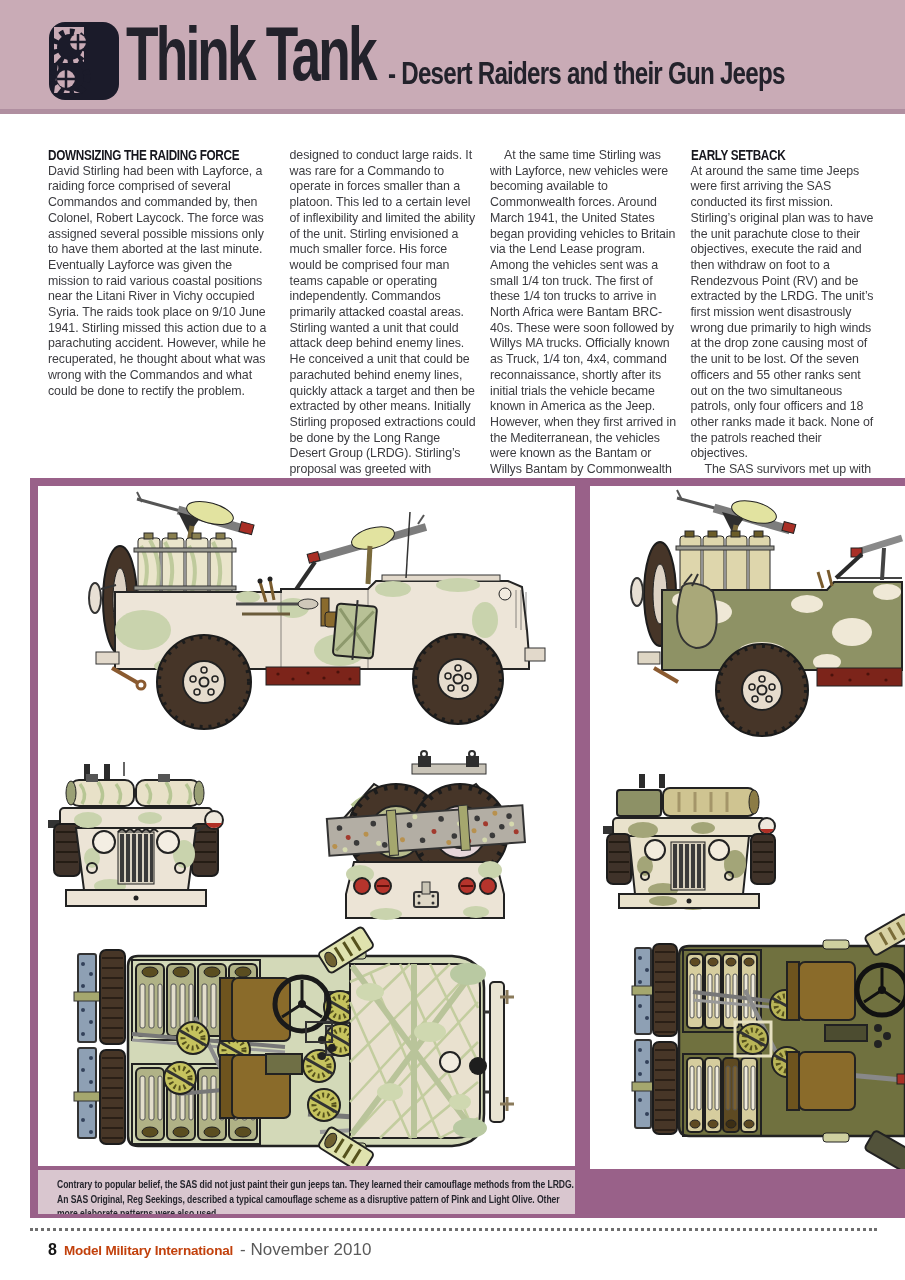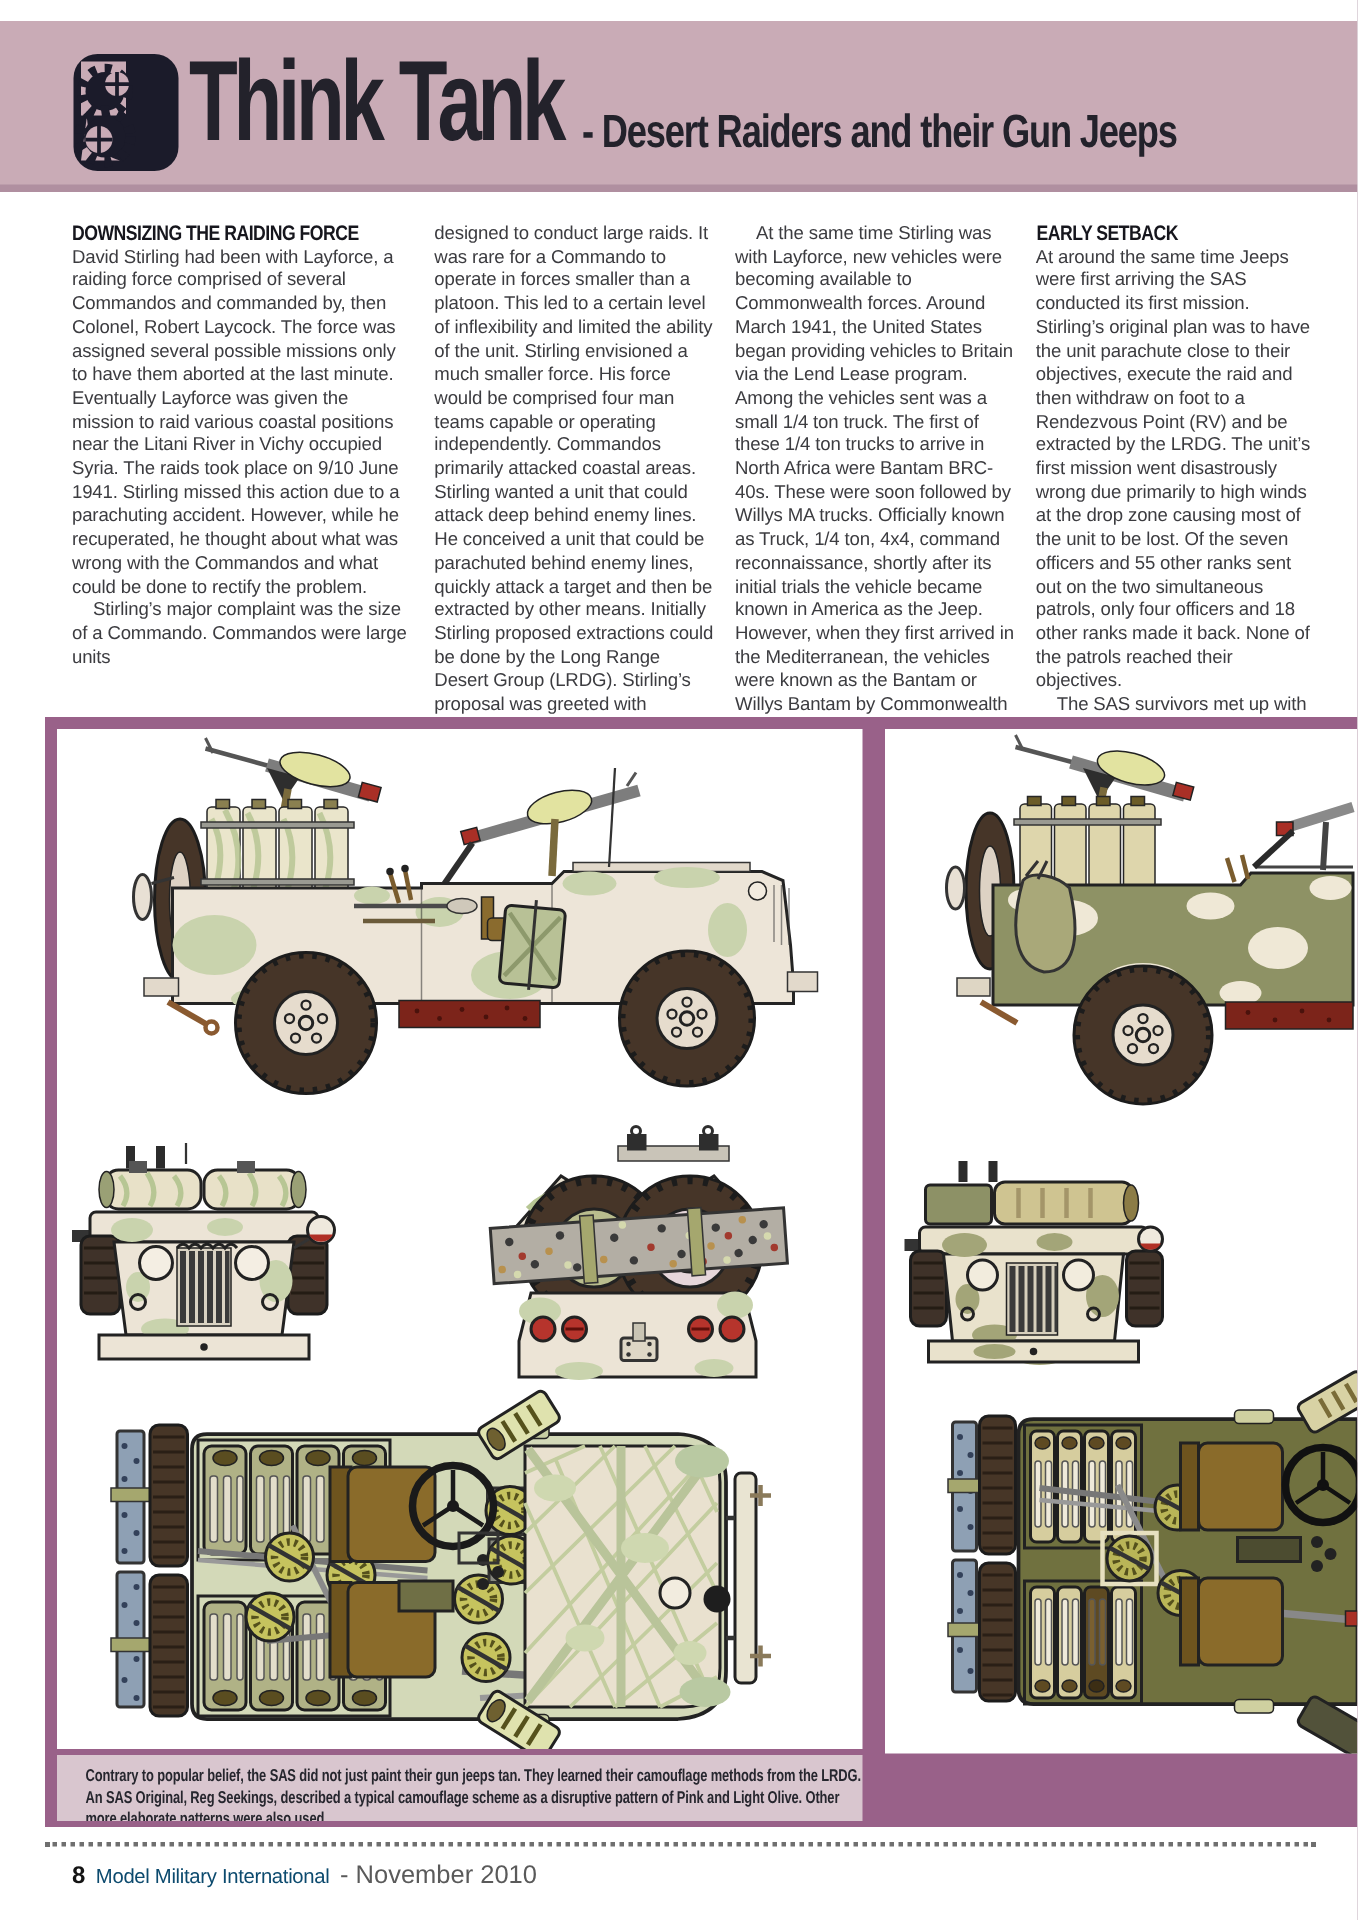--- a/index.html
+++ b/index.html
@@ -1,20 +1,20 @@
 <!DOCTYPE html>
 <html><head>
 <meta charset="utf-8">
 <style>
   html,body{margin:0;padding:0;background:#e9e9e9;}
   .page{position:relative;width:905px;height:1280px;background:#ffffff;
         font-family:"Liberation Sans",sans-serif;overflow:hidden;margin:0 auto;}
 
   
-  .header{position:absolute;left:0;top:14px;width:905px;height:109px;
+  .header{position:absolute;left:0;top:0;width:905px;height:109px;
           background:#c9abb6;border-bottom:5px solid #b08fa0;text-align:center;}
   .logo{position:absolute;left:48px;top:21px;width:72px;height:80px;}
   .title{position:absolute;left:126px;top:10px;font-size:76px;font-weight:800;
          color:#23222b;letter-spacing:-4px;transform:scaleX(0.70);
          transform-origin:left top;white-space:nowrap;}
   .subtitle{position:absolute;left:388px;top:56px;font-size:31px;font-weight:800;
             color:#23222b;letter-spacing:-1px;transform:scaleX(0.78);
             transform-origin:left top;white-space:nowrap;}
 
   
@@ -46,21 +46,21 @@
            background:#d9c6cf;box-sizing:border-box;padding:7px 19px;overflow:hidden;}
   .caption-inner{width:688px;transform:scaleX(0.755);transform-origin:left top;
                  font-size:11.4px;line-height:14.5px;font-weight:700;color:#26262e;
                  letter-spacing:-0.1px;}
 
   
   .footer{position:absolute;left:30px;top:1228px;width:847px;
           border-top:3px dotted #6f6f6f;padding-top:9px;}
   .footer-line{margin-left:18px;display:flex;align-items:baseline;gap:7px;}
   .page-num{font-size:16px;font-weight:800;color:#141414;}
-  .mag{font-size:13.5px;font-weight:400;color:#0c4a6e;letter-spacing:-0.2px;}
+  .mag{font-size:13.5px;font-weight:700;color:#c2410c;letter-spacing:-0.2px;}
   .issue{font-size:17px;color:#5a5a5a;}
 </style>
 </head>
 <body>
 
 <div class="page">
 
   <header class="header">
     <svg class="logo" viewBox="0 0 72 80">
       <rect x="1" y="1" width="70" height="78" rx="16" fill="#1b1b2a"></rect>
@@ -77,21 +77,20 @@
       </g>
     </svg>
     <div class="title">Think Tank</div>
     <div class="subtitle">- Desert Raiders and their Gun Jeeps</div>
   </header>
 
   <section class="cols">
     <div class="col">
       <h3>DOWNSIZING THE RAIDING FORCE</h3>
       <p>David Stirling had been with Layforce, a raiding force comprised of several Commandos and commanded by, then Colonel, Robert Laycock. The force was assigned several possible missions only to have them aborted at the last minute. Eventually Layforce was given the mission to raid various coastal positions near the Litani River in Vichy occupied Syria. The raids took place on 9/10 June 1941. Stirling missed this action due to a parachuting accident. However, while he recuperated, he thought about what was wrong with the Commandos and what could be done to rectify the problem.</p>
-      <p class="indent">Stirling’s major complaint was the size of a Commando. Commandos were large units</p>
     </div>
     <div class="col">
       <p>designed to conduct large raids. It was rare for a Commando to operate in forces smaller than a platoon. This led to a certain level of inflexibility and limited the ability of the unit. Stirling envisioned a much smaller force. His force would be comprised four man teams capable or operating independently. Commandos primarily attacked coastal areas. Stirling wanted a unit that could attack deep behind enemy lines. He conceived a unit that could be parachuted behind enemy lines, quickly attack a target and then be extracted by other means. Initially Stirling proposed extractions could be done by the Long Range Desert Group (LRDG). Stirling’s proposal was greeted with enthusiasm and he was immediately given permission to raise a force. The</p>
     </div>
     <div class="col">
       <p class="indent">At the same time Stirling was with Layforce, new vehicles were becoming available to Commonwealth forces. Around March 1941, the United States began providing vehicles to Britain via the Lend Lease program. Among the vehicles sent was a small 1/4 ton truck. The first of these 1/4 ton trucks to arrive in North Africa were Bantam BRC-40s. These were soon followed by Willys MA trucks. Officially known as Truck, 1/4 ton, 4x4, command reconnaissance, shortly after its initial trials the vehicle became known in America as the Jeep. However, when they first arrived in the Mediterranean, the vehicles were known as the Bantam or Willys Bantam by Commonwealth Forces.</p>
     </div>
     <div class="col">
       <h3>EARLY SETBACK</h3>
       <p>At around the same time Jeeps were first arriving the SAS conducted its first mission. Stirling’s original plan was to have the unit parachute close to their objectives, execute the raid and then withdraw on foot to a Rendezvous Point (RV) and be extracted by the LRDG. The unit’s first mission went disastrously wrong due primarily to high winds at the drop zone causing most of the unit to be lost. Of the seven officers and 55 other ranks sent out on the two simultaneous patrols, only four officers and 18 other ranks made it back. None of the patrols reached their objectives.</p>

